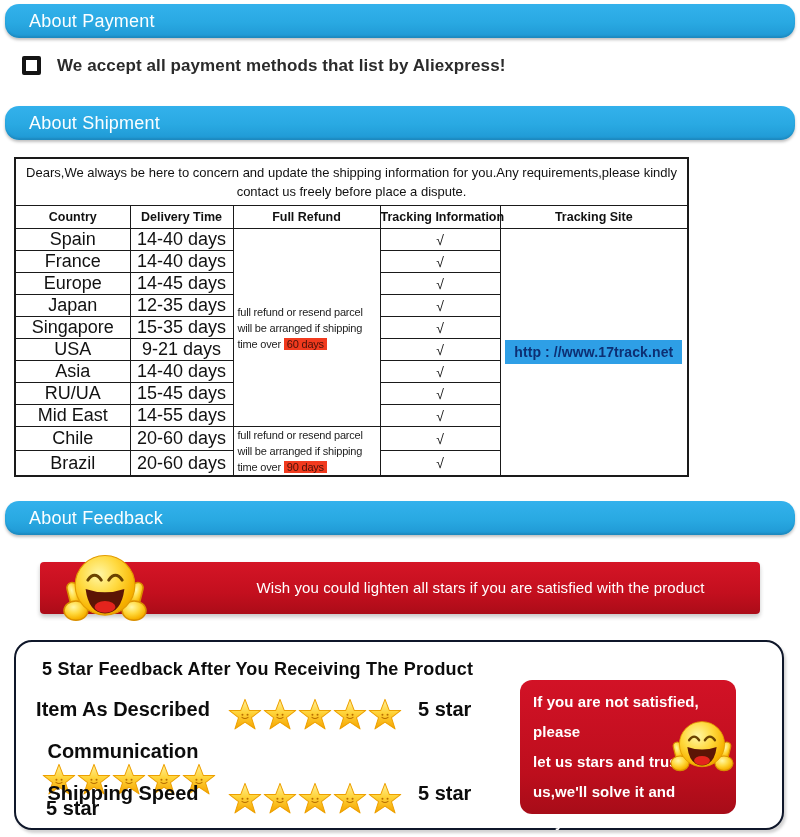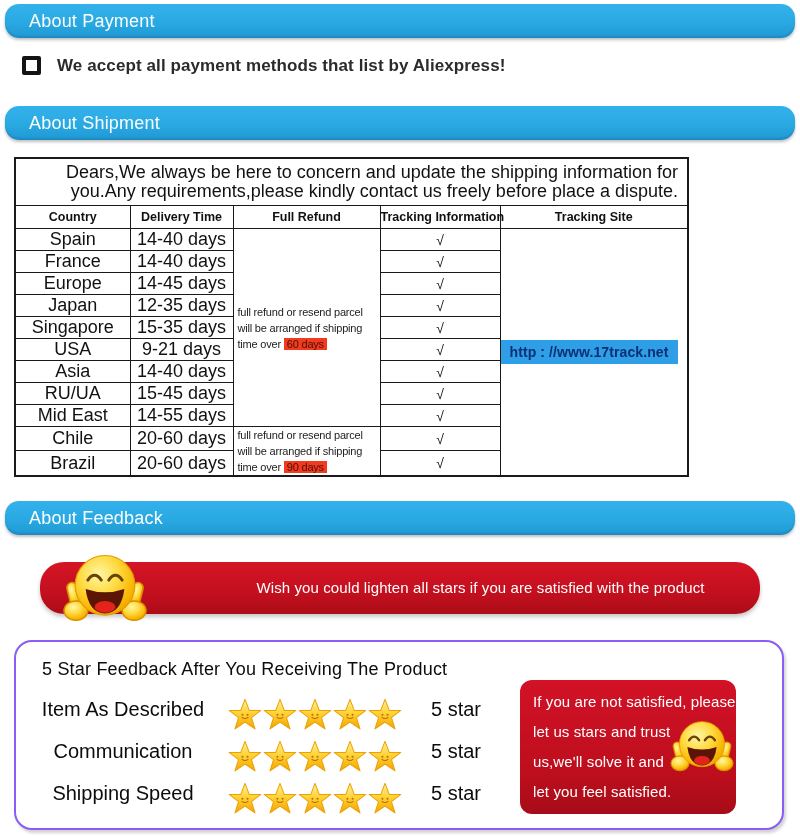--- a/index.html
+++ b/index.html
@@ -30,60 +30,61 @@
   }
   .payment-note { margin-left:16px; font-size:17px; font-weight:700; color:#2b2b2b; letter-spacing:.1px; }
 
   
   table.ship {
     position:absolute; top:157px; left:14px; width:673px;
     border-collapse:collapse; table-layout:fixed;
     border:2px solid #1a1a1a; font-size:13px; color:#111;
   }
   table.ship td, table.ship th { border:1px solid #1a1a1a; }
-  td.intro { text-align:right; padding:4px 9px; font-size:18px; line-height:19px; height:40px; }
+  td.intro { text-align:center; padding:4px 9px; font-size:13px; line-height:19px; height:40px; }
   table.ship th { font-size:12.5px; font-weight:700; height:23px; white-space:nowrap; overflow:visible; text-align:center; }
   td.c { text-align:center; height:22px; font-size:18px; }
   td.refund {
     font-size:11px; letter-spacing:-0.2px; line-height:16px; text-align:left;
     padding:0 4px; vertical-align:middle; color:#222;
   }
   .hl-red { background:#f13a1e; color:#49120a; padding:0 3px; font-weight:400; }
   td.check { text-align:center; font-size:14px; height:22px; }
-  td.site { text-align:left; vertical-align:middle;border-radius:31px; }
+  td.site { text-align:center; vertical-align:middle;border-radius:31px; }
   .url-chip {
     display:inline-block; background:#2e9fe6; color:#0d2f73; font-weight:700;
     font-size:14px; padding:4px 9px; letter-spacing:.1px;
   }
 
   
   .banner {
     position:absolute; top:562px; left:40px; width:720px; height:52px;
     background:linear-gradient(180deg,#d51526 0%,#c30f1e 60%,#ab0c18 100%);
-    border-radius:24px; box-shadow:0 3px 4px rgba(0,0,0,.22);
+    border-radius:4px; box-shadow:0 3px 4px rgba(0,0,0,.22);
   }
   .banner-text {
     position:absolute; left:175px; right:14px; top:0; height:52px;
     color:#ffffff; font-size:15px; line-height:52px; text-align:center; letter-spacing:.1px;
   }
   .banner-smiley { position:absolute; left:20px; top:-14px; width:90px; height:82px; }
 
   
   .fbox {
     position:absolute; top:640px; left:14px; width:770px; height:190px;
-    background:#fff; border:2px solid #8b5cf6; border-radius:18px;
+    background:#fff; border:2px solid #0f172a; border-radius:18px;
     box-shadow:2px 3px 3px rgba(0,0,0,.18);
+    font-weight:bold;
   }
   .fbox-title { position:absolute; top:17px; left:26px; font-size:18px; color:#0c0c0c; letter-spacing:.2px; }
   .rating-row { position:absolute; left:14px; height:38px; display:flex; align-items:flex-start; }
-  .rating-row.r0 { top:56px; } .rating-row.r1 { top:98px; } .rating-row.r2 { top:140px; }
+  .rating-row.r0 { top:56px; } .rating-row.r1 { top:98px;flex-direction:column; } .rating-row.r2 { top:140px; }
   .rating-label { width:186px; text-align:center; font-size:20px; color:#0c0c0c; }
   .stars { display:flex; gap:1px; margin-left:12px; }
   .stars svg { width:34px; height:34px; display:block; }
-  .rating-value { margin-left:29px; font-size:20px; color:#0c0c0c; }
+  .rating-value { margin-left:16px; font-size:20px; color:#0c0c0c; }
 
   
   .promise {
     position:absolute; top:38px; left:504px; width:216px; height:134px;
     background:linear-gradient(180deg,#d21226 0%,#bd0e1d 70%,#a70c18 100%);
     border-radius:12px; color:#fff; font-size:15px; line-height:30px;
     padding:7px 0 0 13px; letter-spacing:.1px;
   }
   .promise-smiley { position:absolute; right:0px; top:36px; width:68px; height:62px; }
   .hidden-defs { position:absolute; width:0; height:0; overflow:hidden; }

